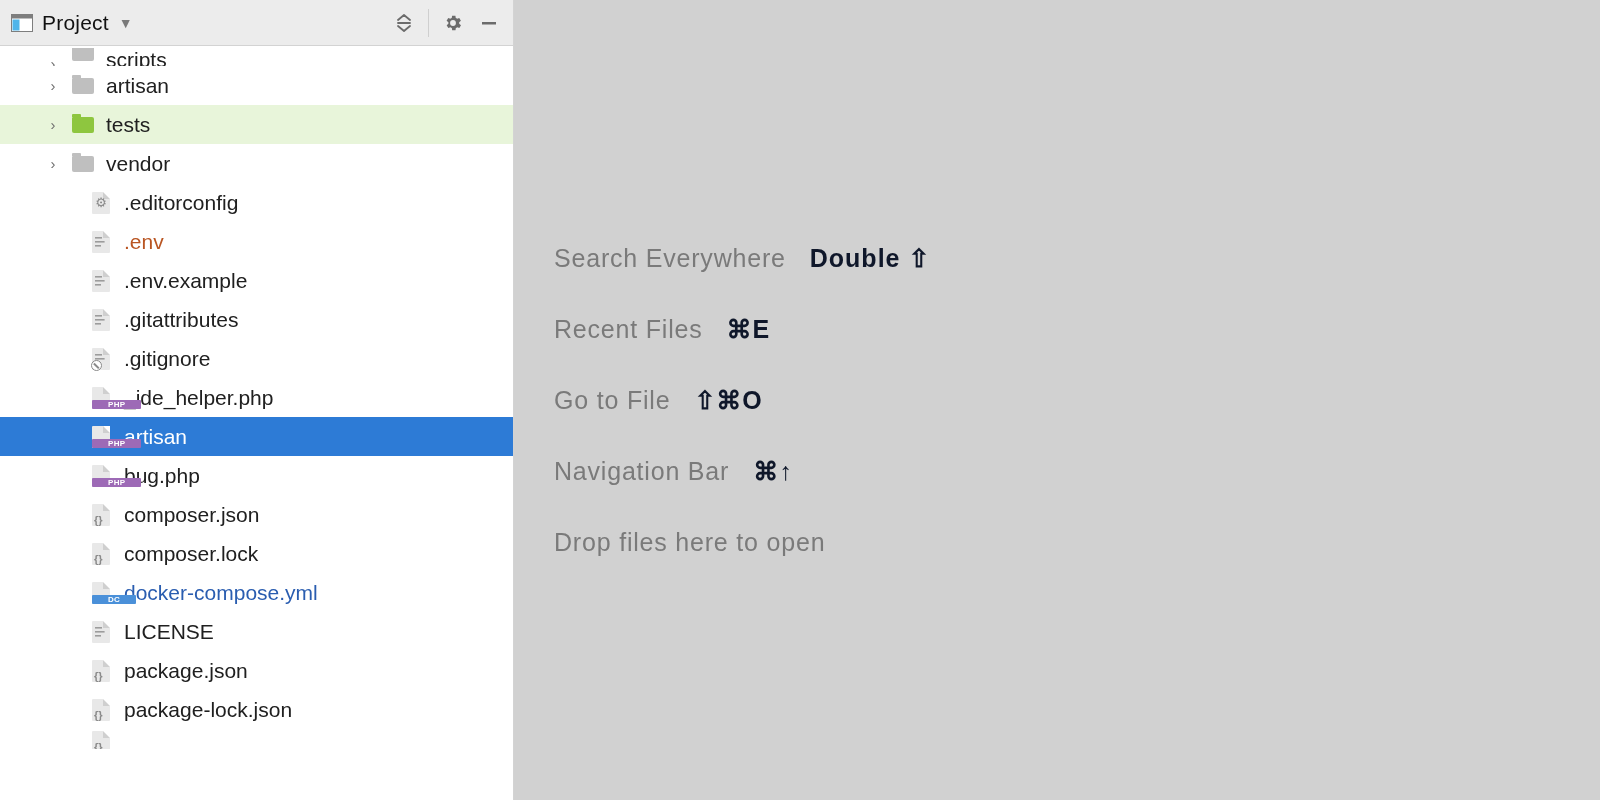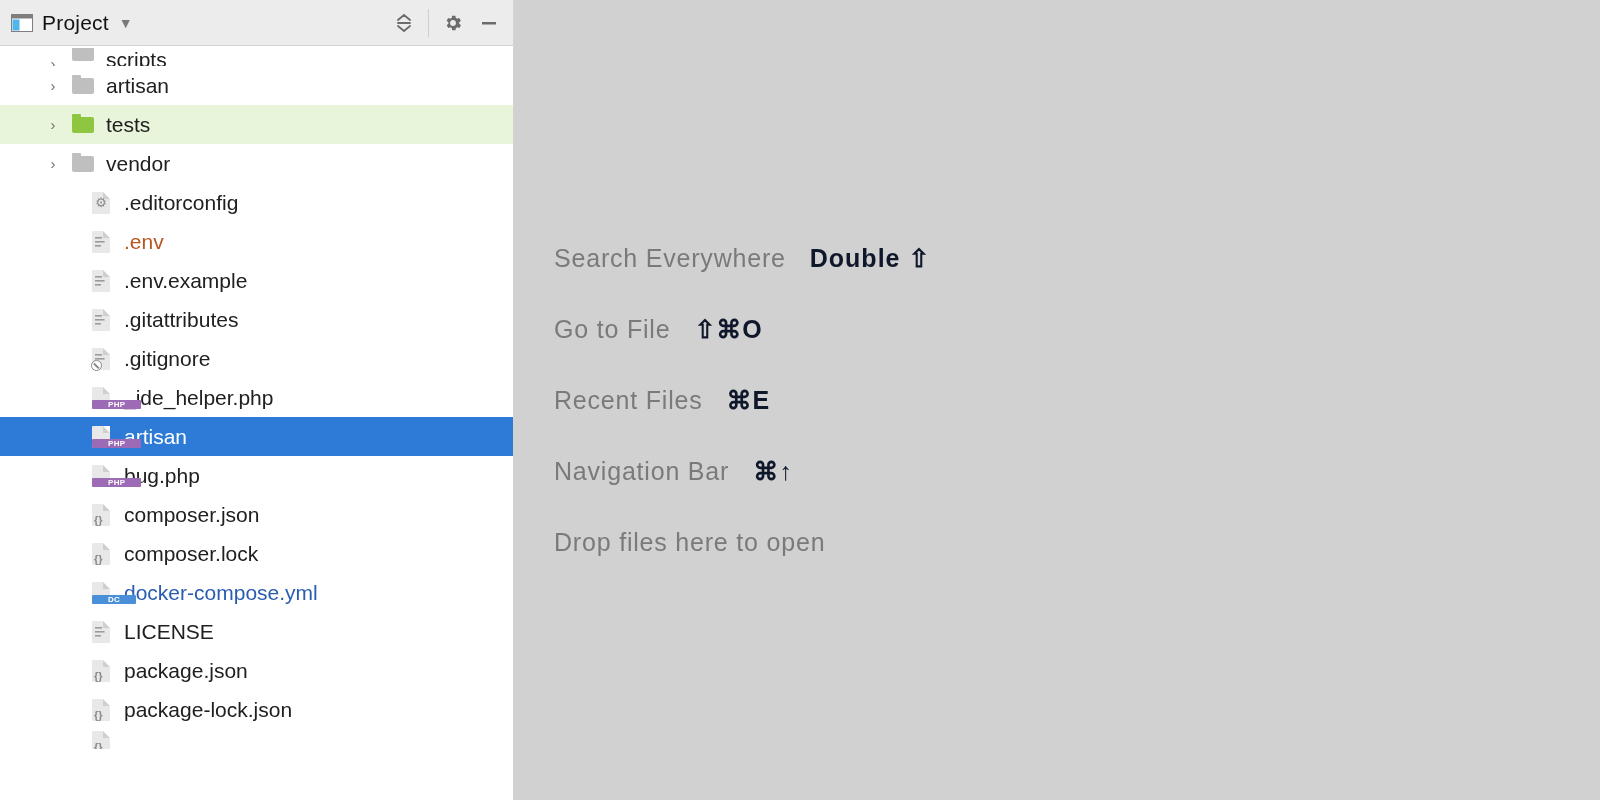--- a/index.html
+++ b/index.html
@@ -424,26 +424,26 @@
     </div>
 </div>
 
 <div class="editor">
   <div class="hints" id="hints">
       <div class="hint">
         <span>Search Everywhere</span>
         <span class="shortcut">Double ⇧</span>
       </div>
       <div class="hint">
+        <span>Recent Files</span>
+        <span class="shortcut">⌘E</span>
+      </div>
+      <div class="hint">
         <span>Go to File</span>
         <span class="shortcut">⇧⌘O</span>
-      </div>
-      <div class="hint">
-        <span>Recent Files</span>
-        <span class="shortcut">⌘E</span>
       </div>
       <div class="hint">
         <span>Navigation Bar</span>
         <span class="shortcut">⌘↑</span>
       </div>
       <div class="hint">
         <span>Drop files here to open</span>
       </div>
     </div>
 </div>

